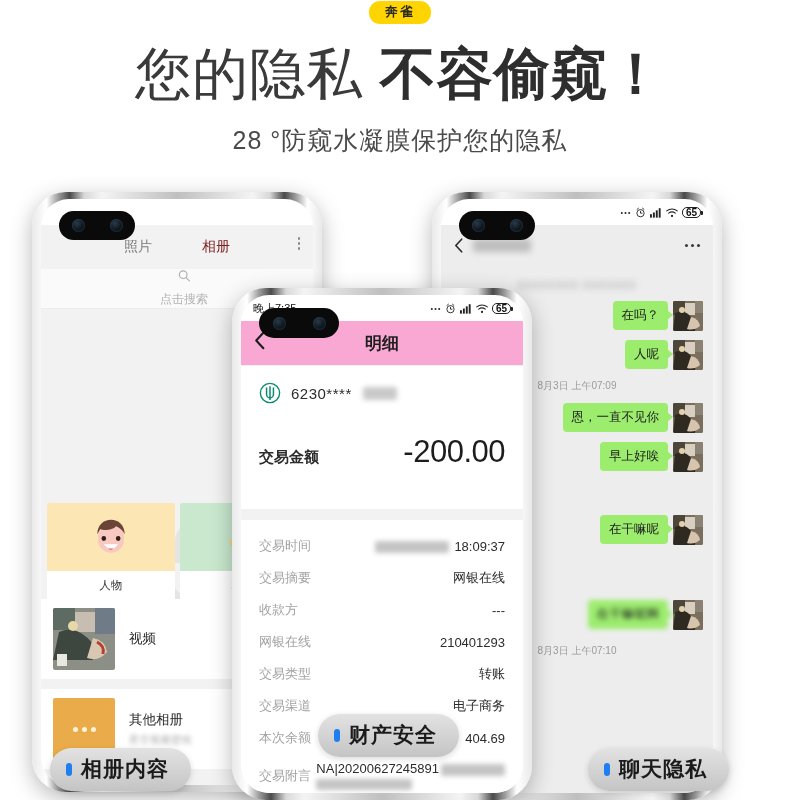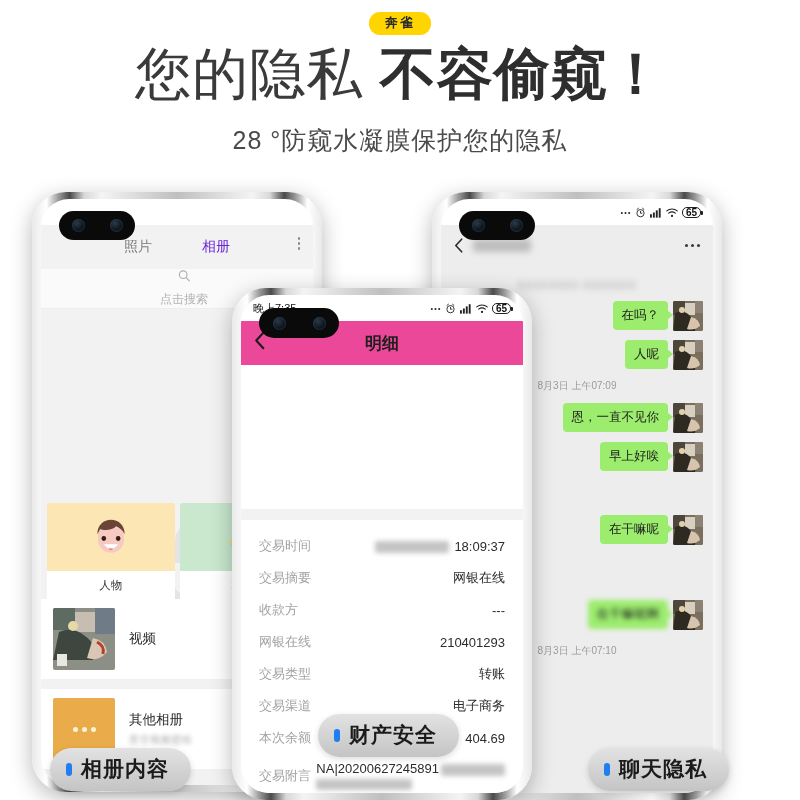--- a/index.html
+++ b/index.html
@@ -5,21 +5,21 @@
   * { box-sizing: border-box; margin: 0; padding: 0; }
   html, body {
     width: 800px; height: 800px;
     background: #ffffff;
     font-family: "Liberation Sans", "DejaVu Sans", sans-serif;
     overflow: hidden;
   }
   #root { position: relative; width: 800px; height: 800px; background: #fff; }
 
   
-  .badge-wrap { position: absolute; top: 12px; left: 0; width: 800px; text-align: center; }
+  .badge-wrap { position: absolute; top: 1px; left: 0; width: 800px; text-align: center; }
   .badge {
     display: inline-block; background: #FFD400; color: #2b2b2b;
     font-size: 13px; font-weight: bold; letter-spacing: 2px;
     padding: 3px 16px 4px; border-radius: 11px; line-height: 1.2;
   }
   .headline {
     position: absolute; top: 42px; left: 0; width: 800px; text-align: center;
     font-size: 56px; line-height: 1.15; color: #3a3a3a; letter-spacing: 1px;
     white-space: nowrap;
   }
@@ -75,21 +75,21 @@
   }
 
   
   #phone-album { left: 32px; top: 192px; width: 290px; height: 600px; }
   .alb-tabbar {
     position: absolute; top: 26px; left: 0; width: 100%; height: 44px;
     background: #f2f2f2; display: flex; align-items: center; justify-content: center;
     gap: 34px;
   }
   .alb-tab { font-size: 14px; color: #7c7c7c; }
-  .alb-tab.active { color: #6d28d9; margin-left: 16px; }
+  .alb-tab.active { color: #7f1d1d; margin-left: 16px; }
   .alb-more {
     position: absolute; right: 13px; top: 38px; display: flex;
     flex-direction: column; gap: 2.5px; align-items: center;
   }
   .alb-more i { width: 2.5px; height: 2.5px; border-radius: 50%; background: #8a8a8a; display:block; }
   .alb-search {
     position: absolute; top: 70px; left: 0; width: 100%; height: 40px;
     background: #fafafa; display: flex; align-items: center; padding-left: 14px; gap: 9px;
     border-bottom: 1px solid #ededed;
     flex-direction: column;
@@ -154,21 +154,21 @@
   .bubble.blurred { filter: blur(2.6px); }
   .avatar {
     width: 30px; height: 30px; flex: none; border-radius: 2px; overflow: hidden;
     background: #6b6152;
   }
 
   
   #phone-pay { left: 232px; top: 288px; width: 300px; height: 512px; z-index: 20; }
   .pay-nav {
     position: absolute; top: 26px; left: 0; width: 100%; height: 44px;
-    display: flex; align-items: center; justify-content: center; background: #ec4899;
+    display: flex; align-items: center; justify-content: center; background: #f9a8d4;
   }
   .pay-title { font-size: 17px; font-weight: bold; color: #1d1d1d; }
   .pay-back { position: absolute; left: 13px; top: 36px; }
   .pay-card {
     position: absolute; top: 70px; left: 0; width: 100%; background: #fff;
     border-top: 1px solid #f0f0f0; padding: 16px 18px 0;
   }
   .pay-acct { display: flex; align-items: center; gap: 10px; }
   .pay-acctnum { font-size: 15px; color: #2c2c2c; letter-spacing: .5px; }
   .pay-acctmask { display:inline-block; width: 34px; height: 13px; background:#c9c9c9; filter: blur(2.4px); border-radius:2px; vertical-align:-1px; margin-left:1px;}
@@ -495,20 +495,35 @@
         <span class="lens"></span>
       </div>
 
       <div class="pay-nav">
         <span class="pay-title">明细</span>
       </div>
       <svg class="pay-back" width="11" height="19" viewBox="0 0 10 16">
         <path d="M8.5 1 L2 8 L8.5 15" stroke="#1d1d1d" stroke-width="1.9" fill="none" stroke-linecap="round" stroke-linejoin="round"></path>
       </svg>
 
+      <div class="pay-card">
+        <div class="pay-acct">
+          <svg width="22" height="22" viewBox="0 0 32 32">
+            <circle cx="16" cy="16" r="14" fill="none" stroke="#0a8a6e" stroke-width="2"></circle>
+            <path d="M11 8 v10 a5 5 0 0 0 10 0 V8" fill="none" stroke="#0a8a6e" stroke-width="2.2"></path>
+            <line x1="16" y1="6" x2="16" y2="26" stroke="#0a8a6e" stroke-width="2.2"></line>
+          </svg>
+          <span class="pay-acctnum">6230****</span>
+          <span class="pay-acctmask"></span>
+        </div>
+        <div class="pay-amtrow">
+          <span class="pay-amtlabel">交易金额</span>
+          <span class="pay-amt">-200.00</span>
+        </div>
+      </div>
       <div class="pay-gap"></div>
 
       <div class="pay-list">
         <div class="pay-row">
           <span class="pay-k">交易时间</span>
           <span class="pay-v">
             <span class="blurbox" style="width:74px;height:12px;margin-right:5px;"></span><span>18:09:37</span>
           </span>
         </div>
         <div class="pay-row">

